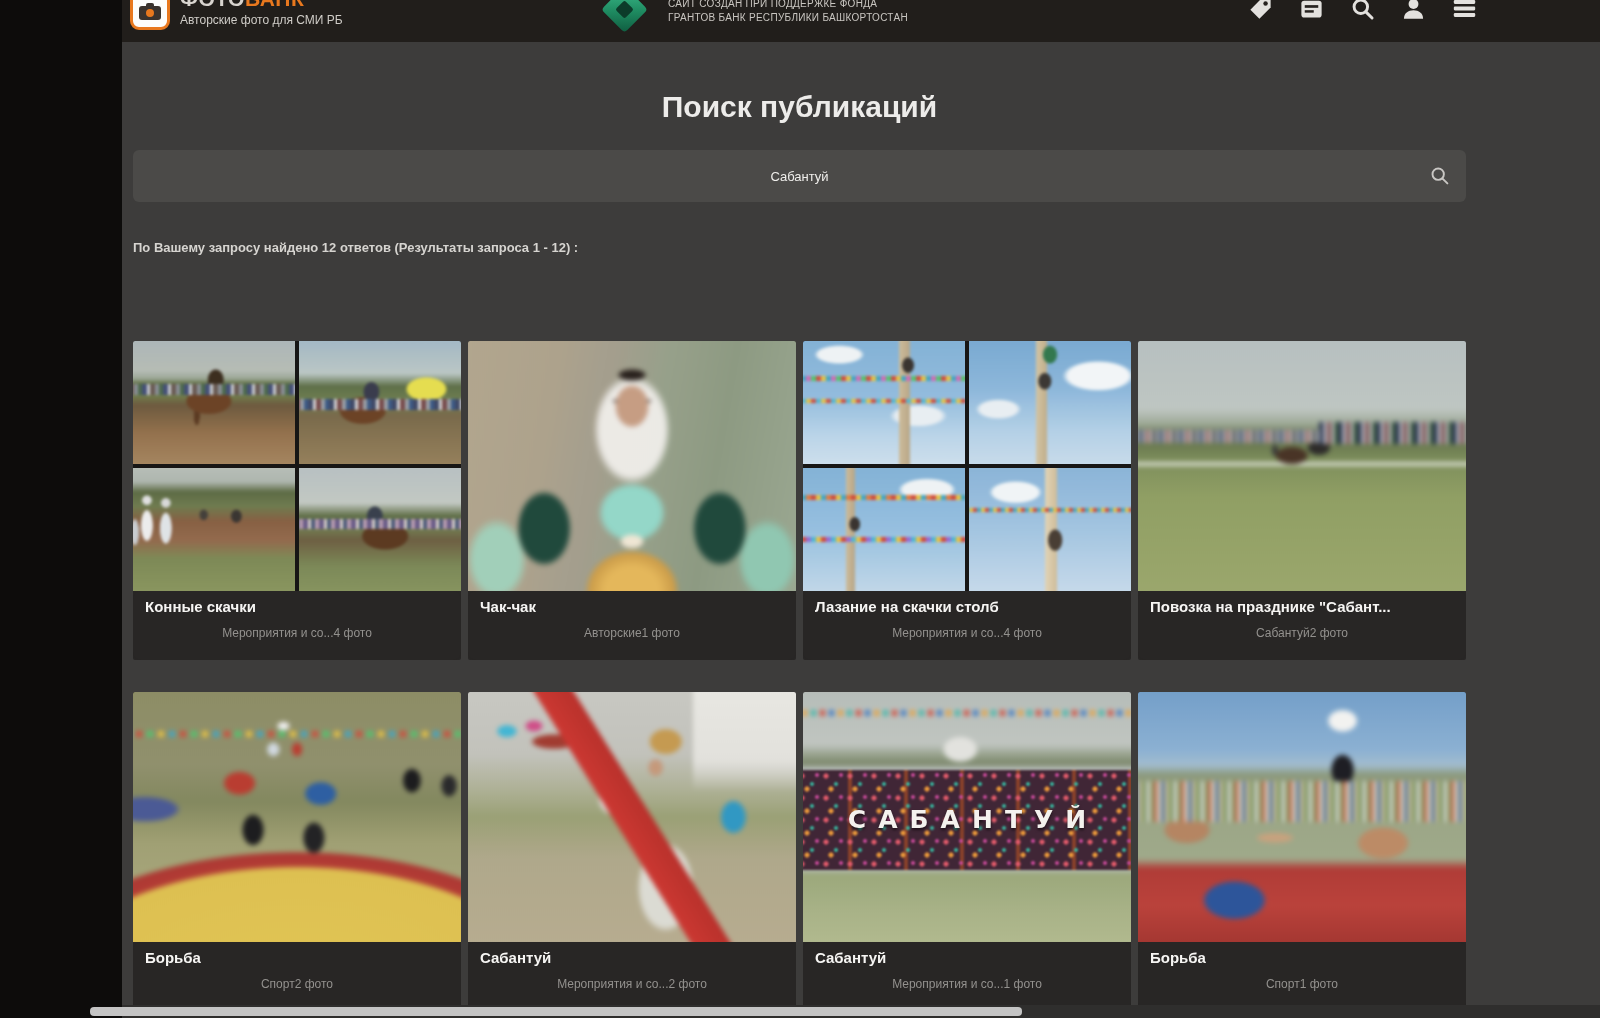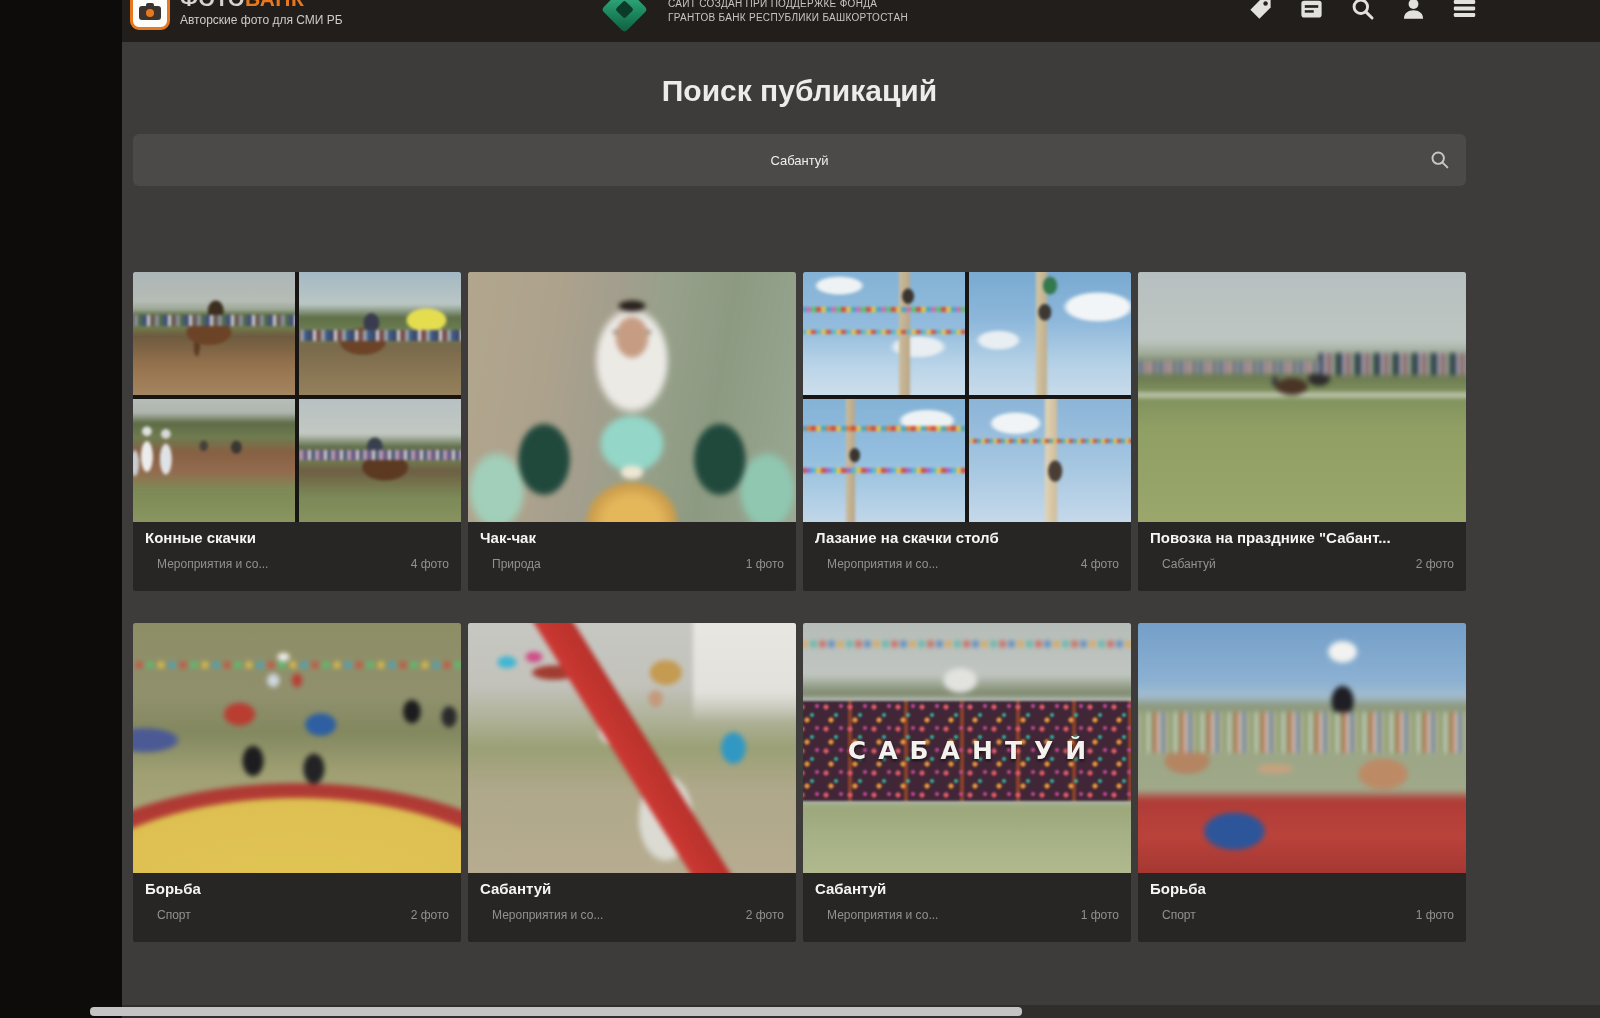--- a/index.html
+++ b/index.html
@@ -19,37 +19,37 @@
   .diamond { position:absolute; left:608px; top:-7px; width:33px; height:33px; transform:rotate(45deg); border-radius:4px; background:linear-gradient(135deg,#3dbd8d 0%,#1e8a60 55%,#0f5c40 100%); }
   .diamond::after { content:""; position:absolute; left:10px; top:10px; width:13px; height:13px; background:#0c3b2a; border-radius:2px; }
   .partner-text { position:absolute; left:668px; top:-3px; font-size:10px; line-height:14px; color:#c9c6c1; letter-spacing:.3px; white-space:nowrap; }
   .hicons { position:absolute; right:122px; top:-5px; display:flex; gap:24px; align-items:flex-start; }
   .hicon { width:27px; height:27px; cursor:pointer; }
   .hicon svg { width:100%; height:100%; }
 
   
   #main { position:absolute; left:122px; top:42px; right:0; bottom:0; }
   .content { width:1333px; margin-left:11px; }
-  h1 { margin-top:32px; text-align:center; font-size:30px; font-weight:600; color:#edecea; }
+  h1 { margin-top:48px; text-align:center; font-size:30px; font-weight:600; color:#edecea; }
   .searchbar { position:relative; margin-top:26px; height:52px; background:#4b4a48; border-radius:6px; }
   .searchbar input { width:100%; height:100%; background:transparent; border:none; outline:none; text-align:center; color:#f0efec; font-size:13px; font-family:inherit; }
   .search-glass { position:absolute; right:16px; top:15px; width:21px; height:21px; cursor:pointer; }
   .results { margin-top:38px; font-size:13px; font-weight:600; color:#d6d4d0; }
 
   .grid { margin-top:86px; display:grid; grid-template-columns:repeat(4,328px); gap:32px 7px; }
   .card { background:#282625; border-radius:2px; overflow:hidden; cursor:pointer; }
   .thumb { position:relative; height:250px; overflow:hidden; background:#1b1a19; }
   .grid4 { display:grid; grid-template-columns:1fr 1fr; grid-template-rows:1fr 1fr; gap:4px; background:#171615; }
   .cell { position:relative; overflow:hidden; }
   .ph { position:absolute; inset:-5px; filter:blur(2.4px) saturate(.92); background-repeat:no-repeat; }
   .cell .ph { filter:blur(1.8px) saturate(.92); }
   .ph::before,.ph::after { content:""; position:absolute; left:-4%; right:-4%; }
   .meta { height:69px; padding:7px 12px 0; background:#282625;border-radius:8px; }
   .ctitle { font-size:15px; font-weight:bold; color:#f6f5f3; white-space:nowrap; overflow:hidden; }
-  .csub { display:flex; justify-content:space-between; margin-top:11px; font-size:12px; color:#93918e;margin-left:12px; }
+  .csub { display:flex; justify-content:center; margin-top:11px; font-size:12px; color:#93918e; }
 
   
   .hq1{background-image:
     radial-gradient(13px 17px at 51% 33%,#3d2e1e 58%,rgba(61,46,30,0) 64%),
     radial-gradient(37px 21px at 47% 49%,#6f4223 58%,rgba(111,66,35,0) 63%),
     radial-gradient(5px 16px at 40% 60%,#5d3a1f 55%,rgba(93,58,31,0) 62%),
     linear-gradient(180deg,#a9b5b9 0%,#b6bcb4 26%,#9aa694 32%,#5f6f40 36%,#70804a 44%,#6f5a3c 52%,#97724a 74%,#a8885e 100%);}
   .hq1::before{top:36%;height:11px;background:repeating-linear-gradient(90deg,#44507a 0 5px,#cfd2d6 5px 8px,#6a5a52 8px 13px,#8a8f96 13px 17px,#4a6a4a 17px 21px);}
   .hq2{background-image:
     radial-gradient(34px 20px at 77% 40%,#e6de44 55%,rgba(230,222,68,0) 62%),
@@ -251,20 +251,21 @@
       <div class="searchbar">
         <input type="text" value="Сабантуй" style="">
         <div class="search-glass">
           <svg viewBox="0 0 24 24">
               <circle cx="10.5" cy="10.5" r="6.5" fill="none" stroke="#c9c7c4" stroke-width="2.2"></circle>
               <line x1="15.5" y1="15.5" x2="21" y2="21" stroke="#c9c7c4" stroke-width="2.2" stroke-linecap="round"></line>
             </svg>
         </div>
       </div>
 
+      <div class="results">По Вашему запросу найдено 12 ответов (Результаты запроса 1 - 12) :</div>
 
       <div class="grid">
 
         <div class="card">
           <div class="thumb grid4">
             <div class="cell">
                 <div class="ph hq1"></div>
               </div>
             <div class="cell">
                 <div class="ph hq2"></div>
@@ -285,21 +286,21 @@
           </div>
         </div>
 
         <div class="card">
           <div class="thumb">
               <div class="ph p2"></div>
             </div>
           <div class="meta">
             <div class="ctitle">Чак-чак</div>
             <div class="csub">
-              <span>Природа</span>
+              <span>Авторские</span>
               <span>1 фото</span>
             </div>
           </div>
         </div>
 
         <div class="card">
           <div class="thumb grid4">
             <div class="cell">
                 <div class="ph pq1"></div>
               </div>

